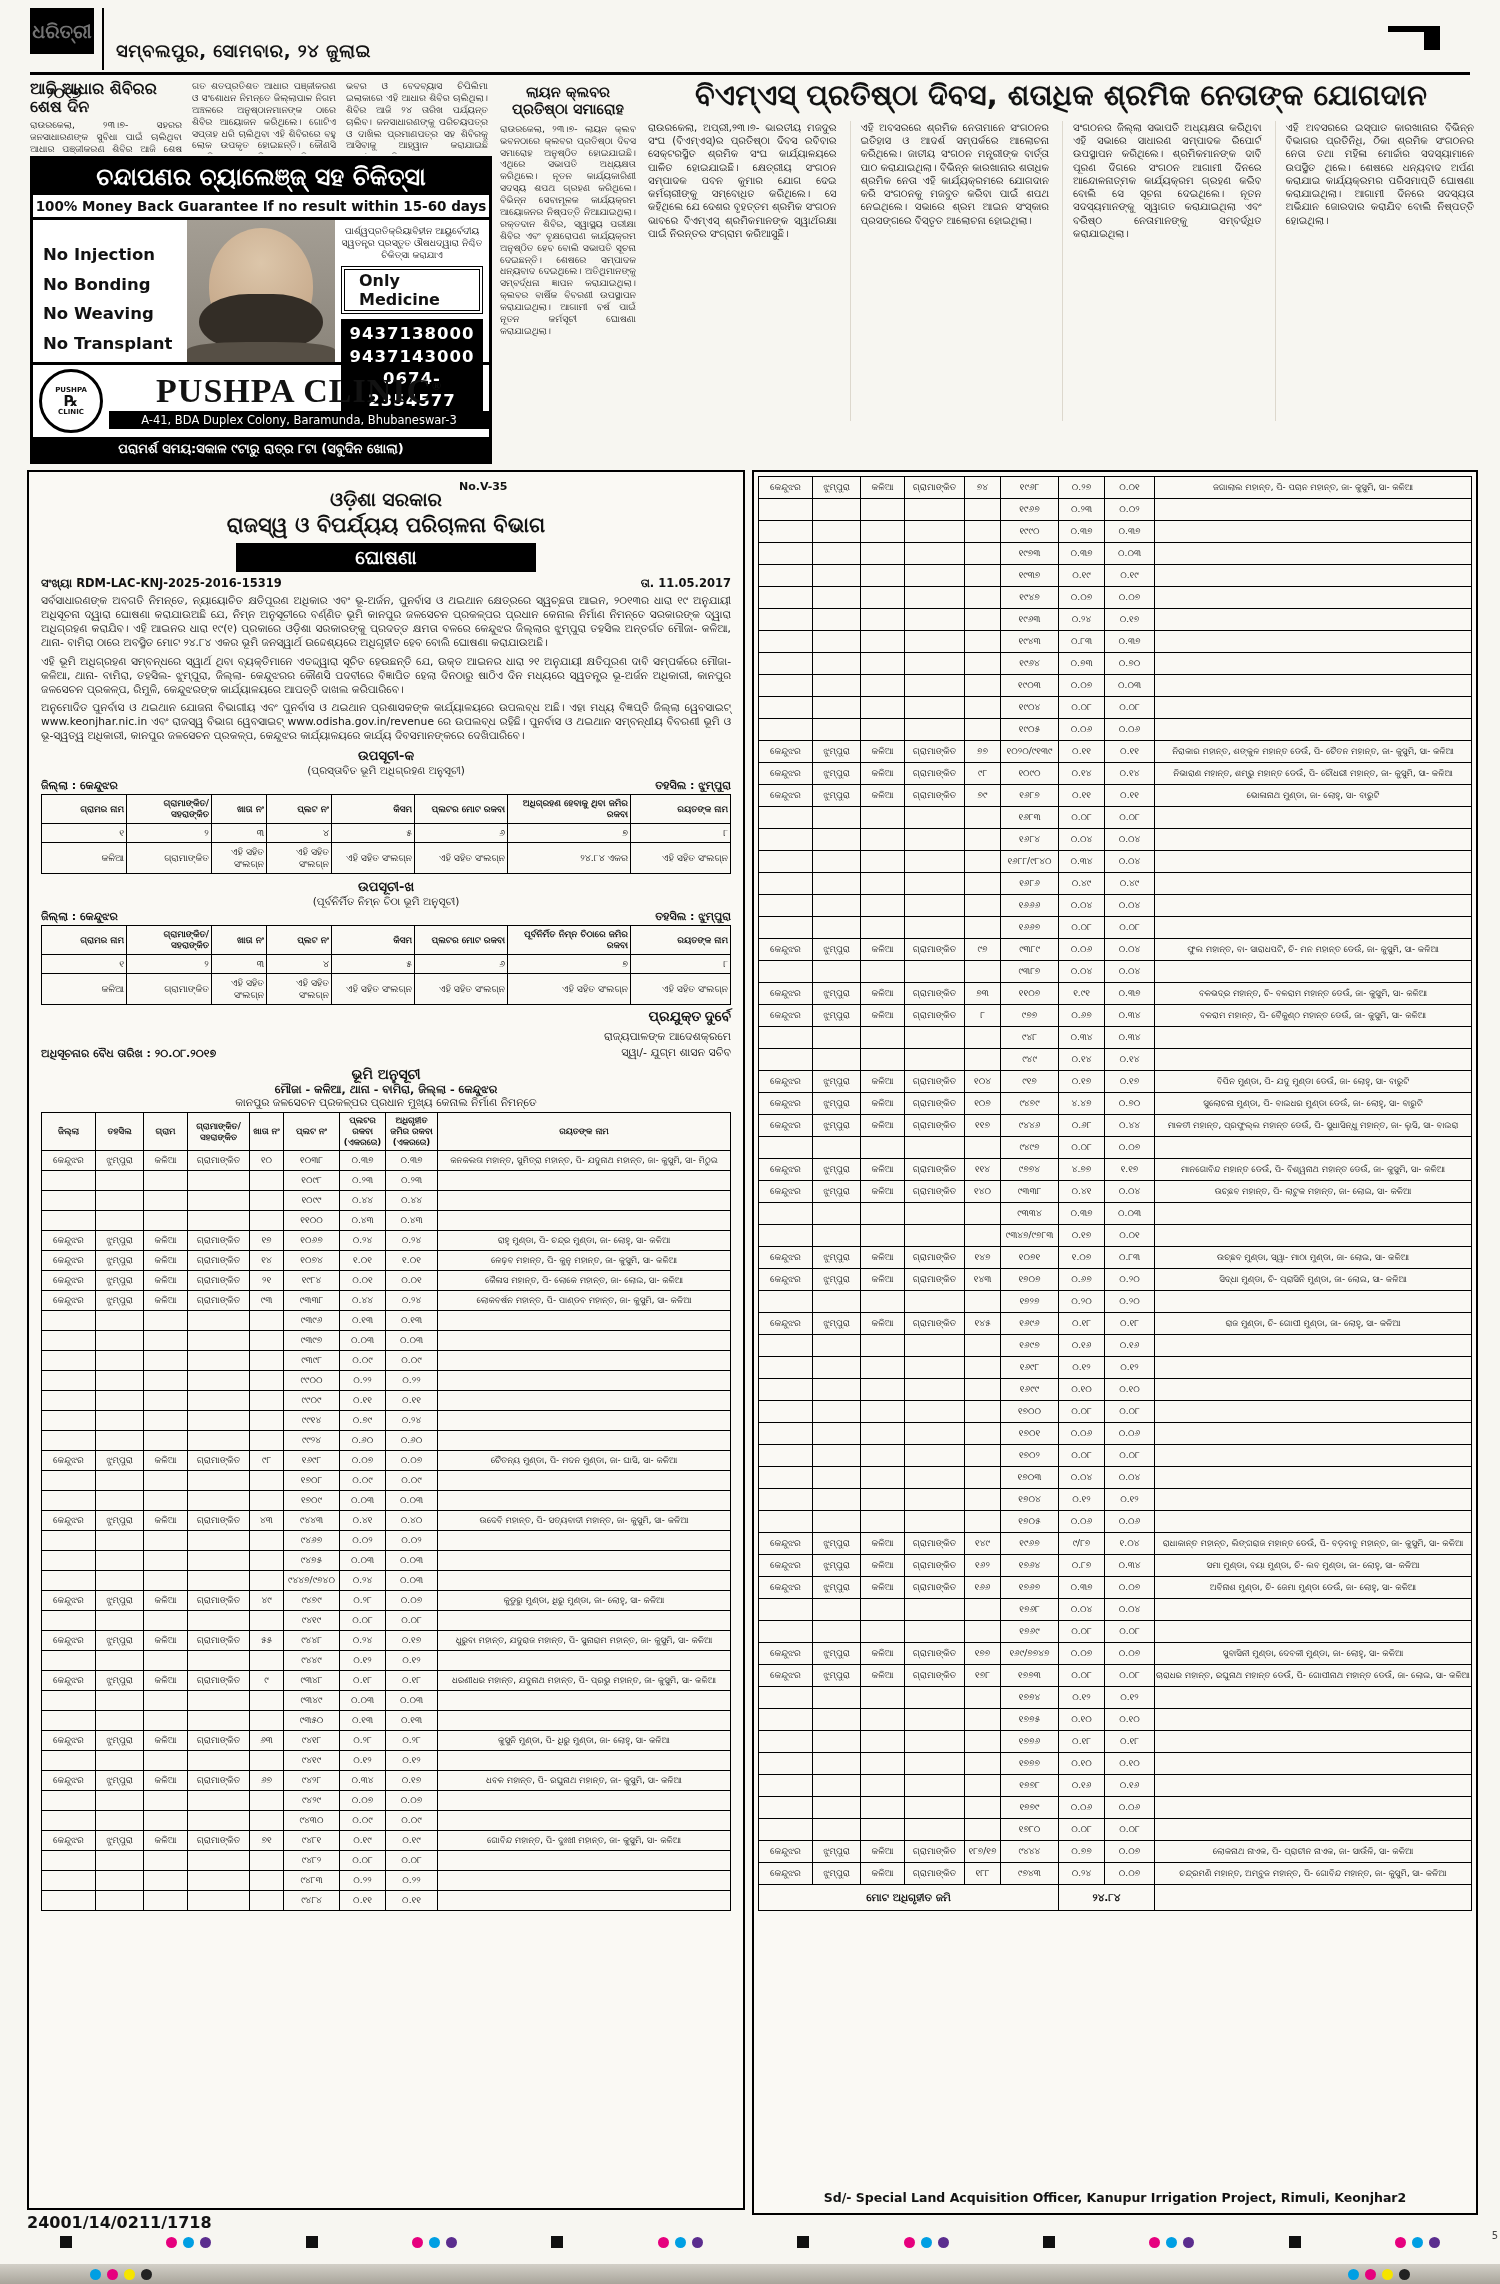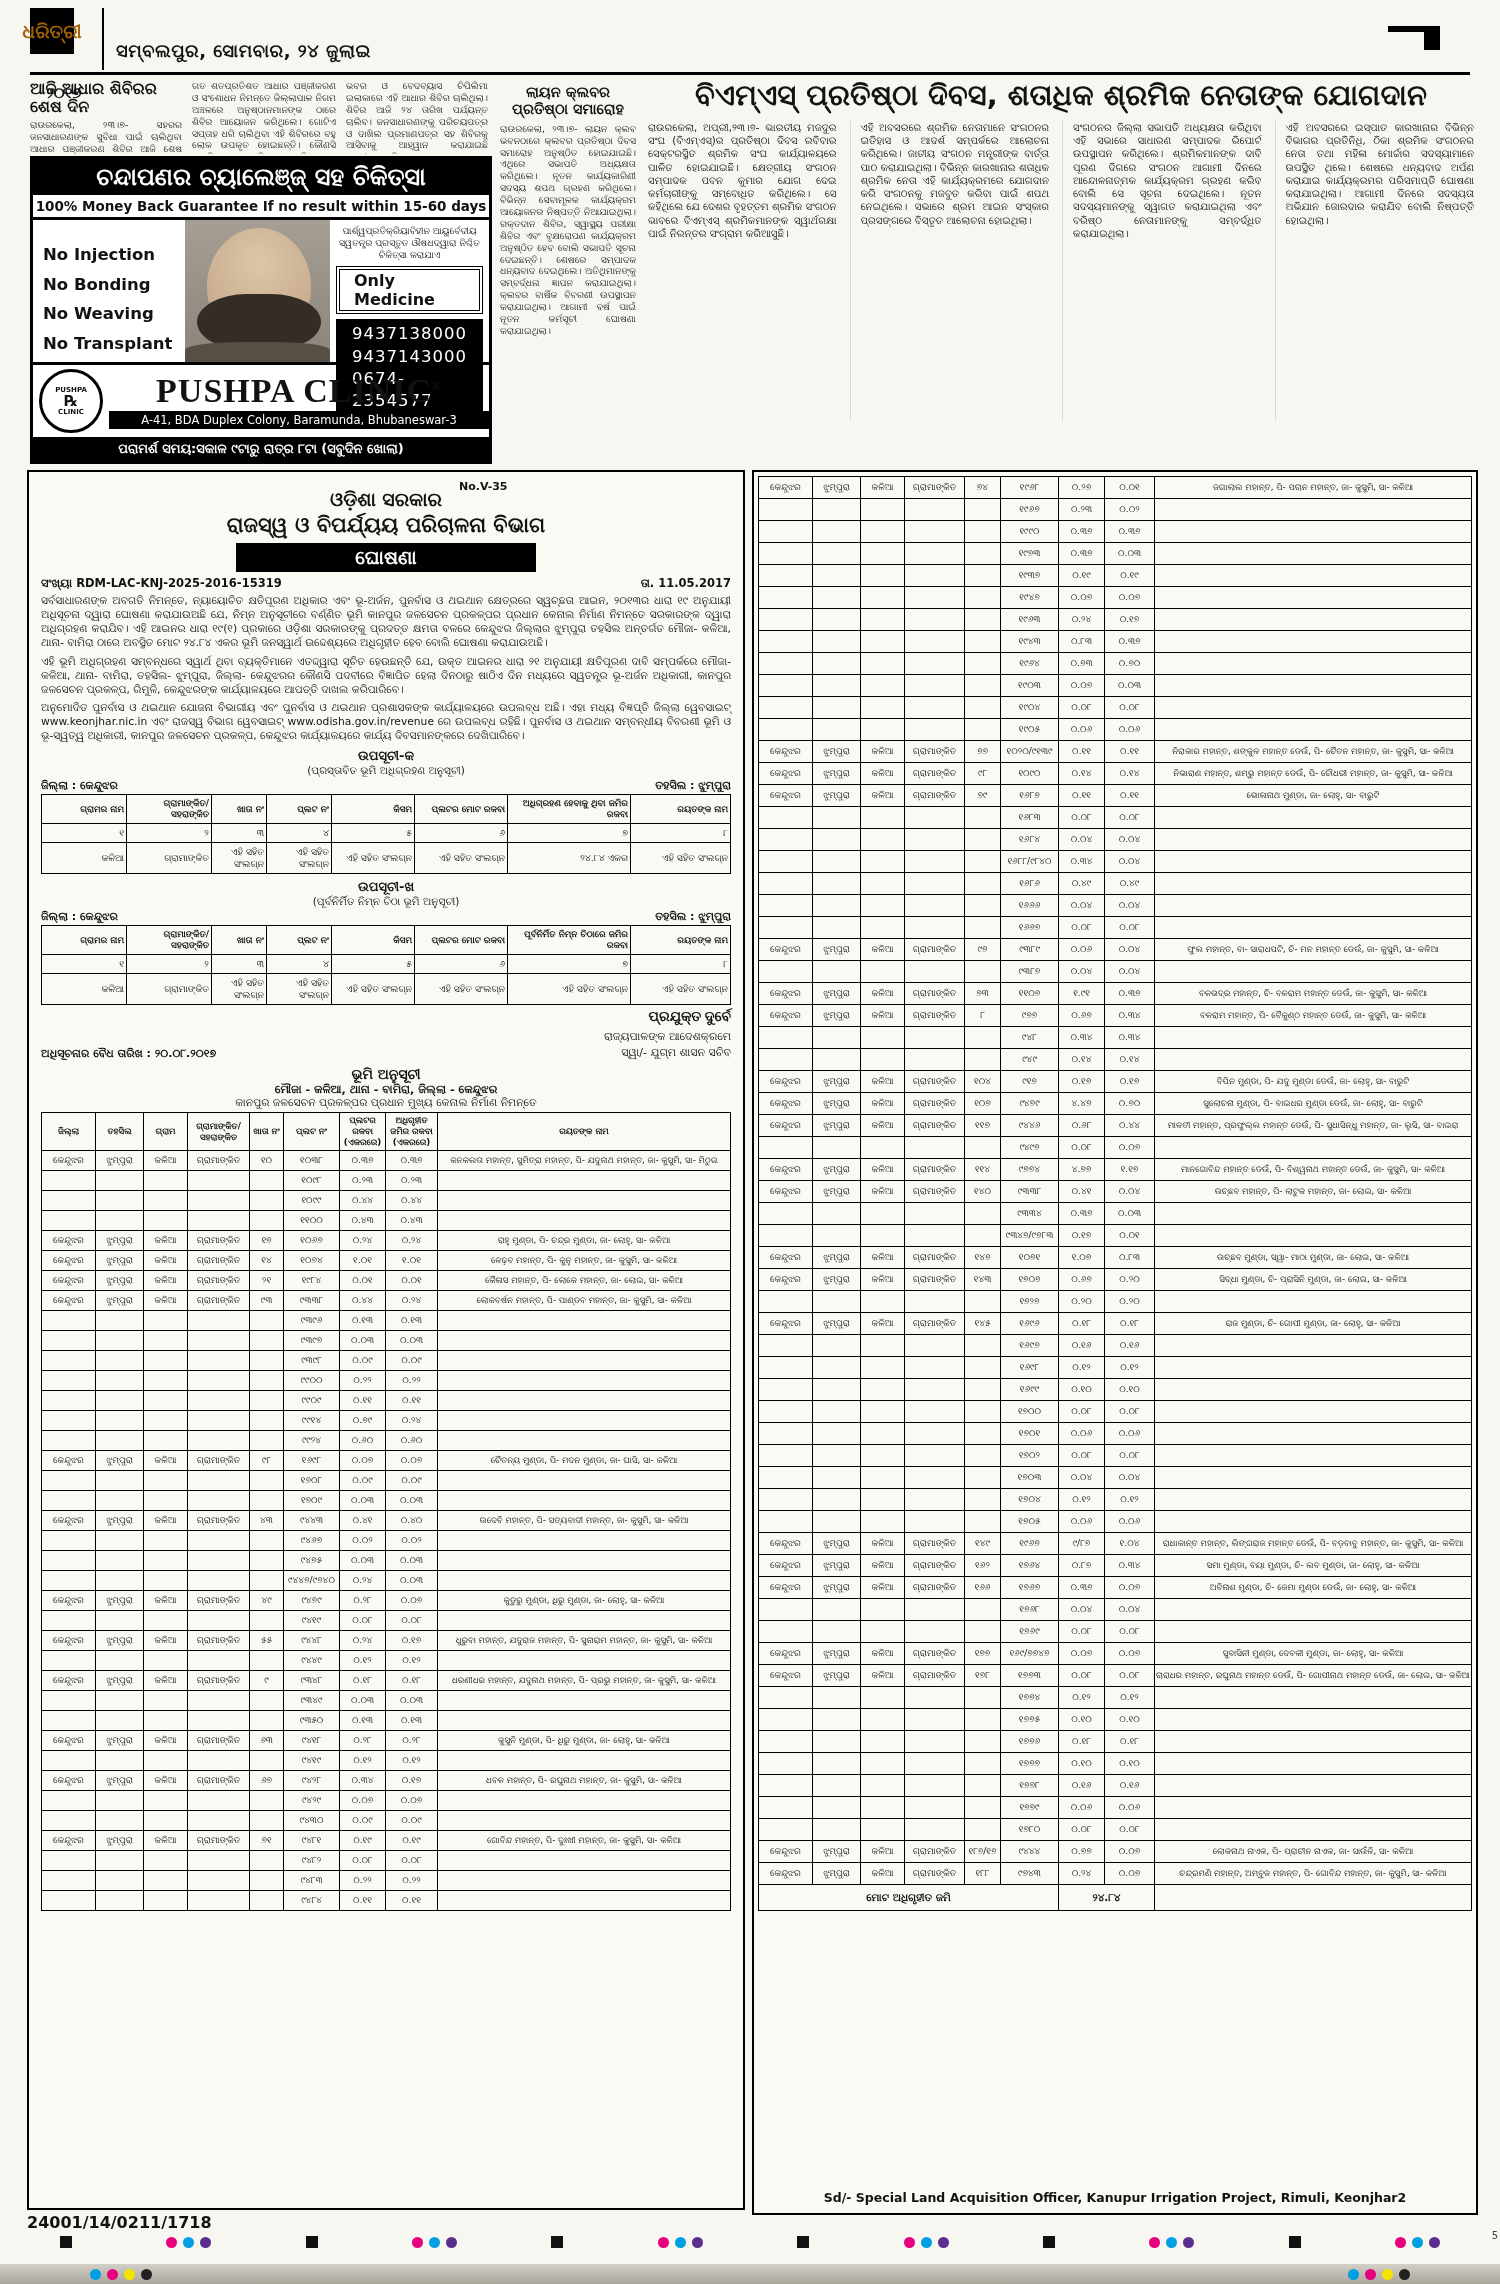--- a/index.html
+++ b/index.html
@@ -1,19 +1,19 @@
 <!DOCTYPE html>
 <html><head>
 <meta charset="utf-8">
 <style>
   html,body{margin:0;padding:0;background:#888;}
   .page{position:relative;width:1500px;height:2284px;background:#f7f6f1;overflow:hidden;
         font-family:"DejaVu Sans",sans-serif;color:#121212;}
   
-  .logo-box{position:absolute;left:30px;top:8px;width:44px;height:46px;background:#000;color:#a16207;
+  .logo-box{position:absolute;left:30px;top:8px;width:64px;height:46px;background:#000;color:#737373;
             display:flex;align-items:center;justify-content:center;font-weight:bold;font-size:19px;}
   .logo-year{position:absolute;left:30px;top:56px;width:68px;text-align:center;font-weight:bold;font-size:15px;margin-top:28px;}
   .mast-rule{position:absolute;left:102px;top:8px;width:2px;height:62px;background:#000;}
   .dateline{position:absolute;left:116px;top:40px;font-size:18px;font-weight:bold;letter-spacing:.5px;}
   .corner-mark{position:absolute;left:1388px;top:26px;width:36px;height:18px;
                border-top:6px solid #000;border-right:16px solid #000;}
   .top-rule{position:absolute;left:30px;top:72px;width:1440px;height:3px;background:#000;}
   .page-num{position:absolute;right:2px;top:2230px;font-size:10px;color:#444;}
   
   .art-aadhaar{position:absolute;left:30px;top:80px;width:152px;height:74px;overflow:hidden;}
@@ -38,22 +38,22 @@
   .ad-no{width:142px;display:flex;flex-direction:column;justify-content:space-around;
          padding:20px 2px 4px 10px;font-weight:bold;font-size:16.5px;}
   .photo{width:148px;background:linear-gradient(#a49e94,#8a847a);position:relative;overflow:hidden;}
   .skin{position:absolute;left:22px;top:8px;width:104px;height:116px;
         background:radial-gradient(circle at 50% 30%,#dcc6aa,#bf9f80);border-radius:50% 50% 48% 48%;}
   .hair{position:absolute;left:12px;top:74px;width:124px;height:56px;background:#332d26;border-radius:48%/60%;}
   .shoulder{position:absolute;bottom:0;left:0;right:0;height:20px;background:#564f45;border-radius:40% 40% 0 0;}
   .ad-right{flex:1;display:flex;flex-direction:column;align-items:center;gap:5px;padding:5px 6px;}
   .ad-note{font-size:9.3px;text-align:center;line-height:1.3;}
   .only-med{border:4px double #000;font-weight:bold;font-size:16px;padding:1px 14px;}
-  .ad-phones{background:#000;color:#fff;font-weight:normal;font-size:16.5px;text-align:left;
-             padding:4px 16px;letter-spacing:1px;}
+  .ad-phones{background:#000;color:#fff;font-weight:bold;font-size:16.5px;text-align:center;
+             padding:4px 8px;letter-spacing:1px;}
   .ad-phones span{display:block;line-height:1.35;}
   .ad-brand{display:flex;align-items:center;border-top:3px solid #000;}
   .brand-logo{width:58px;height:58px;border:3px solid #000;border-radius:50%;margin:4px 6px;
               display:flex;flex-direction:column;align-items:center;justify-content:center;
               font-weight:bold;line-height:1;flex-shrink:0;}
   .brand-logo .t{font-size:7px;}
   .brand-logo .rx{font-size:15px;}
   .brand-text{flex:1;text-align:center;}
   .brand-name{font-family:"Liberation Serif",serif;font-weight:bold;font-size:34px;letter-spacing:1px;line-height:1.05;}
   .brand-name sup{font-size:12px;}

